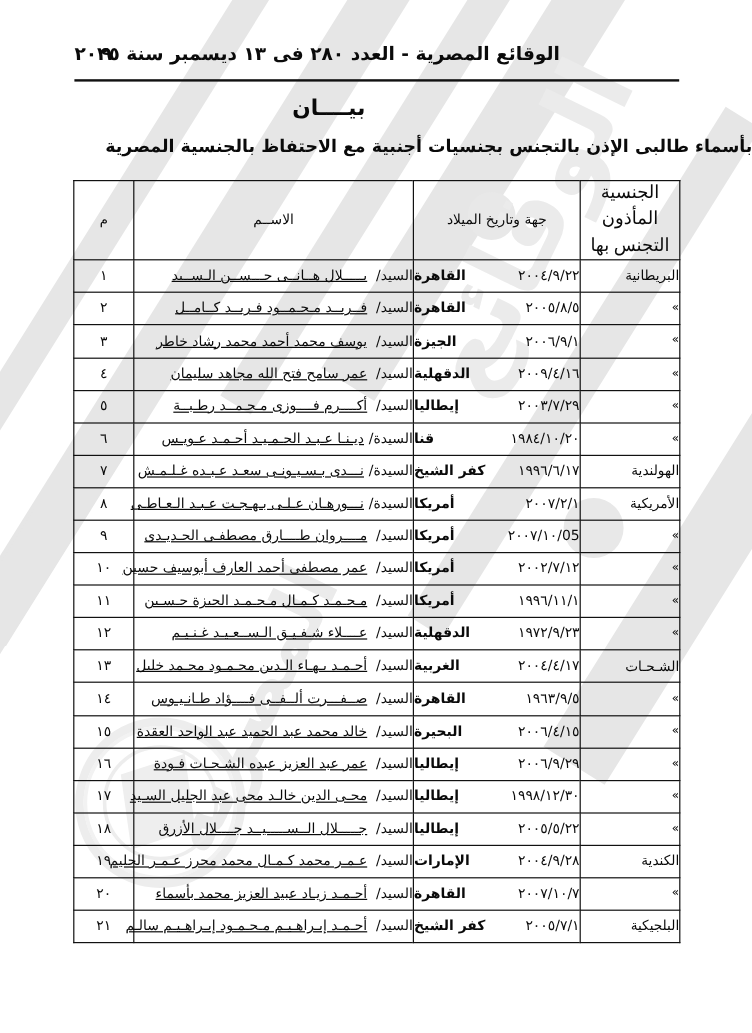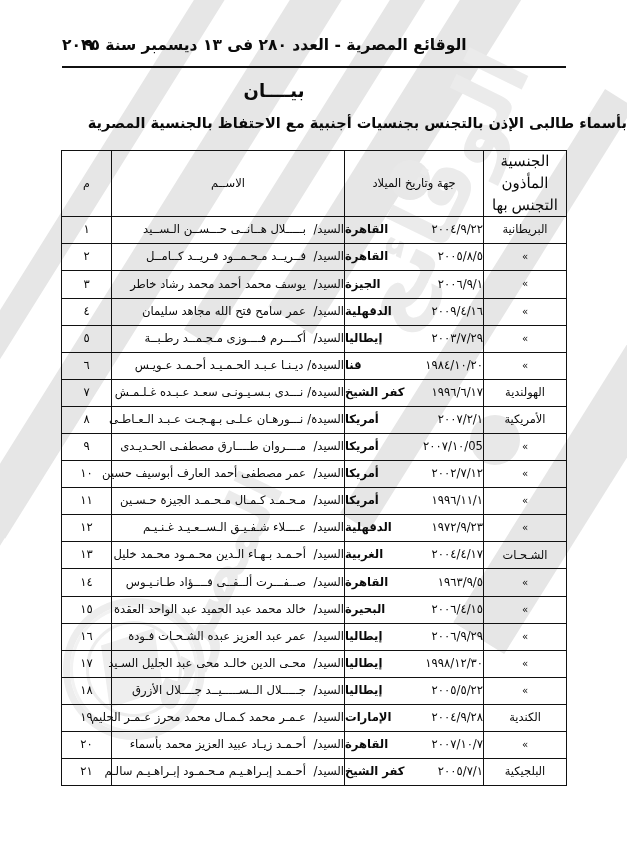--- a/index.html
+++ b/index.html
@@ -205,36 +205,36 @@
     padding: 0 5px 0 4px;
     white-space: nowrap;
   }
   td.col-name .honor {
     display: inline-block;
     min-width: 34px;
   }
   td.col-name .given {
     display: inline-block;
     padding-right: 4px;
+    text-decoration: underline;
   }
   td.col-birth {
     padding: 0 6px;
     white-space: nowrap;
   }
   .birth-inner {
     display: flex;
     align-items: center;
     justify-content: space-between;
     gap: 6px;
     width: 100%;
   }
   .birth-place { text-align: right; font-weight: bold; }
   .birth-date  { direction: ltr; unicode-bidi: bidi-override; text-align: left; }
   td.col-nat {
-    text-align: center;
     font-size: 11.4px;
   }
   td.col-nat.ditto { font-size: 10px; }
 </style>
 </head>
 <body>
 
 <div class="watermark-layer">
   <div class="wm-stripe wm-s1"></div>
   <div class="wm-stripe wm-s2"></div>

